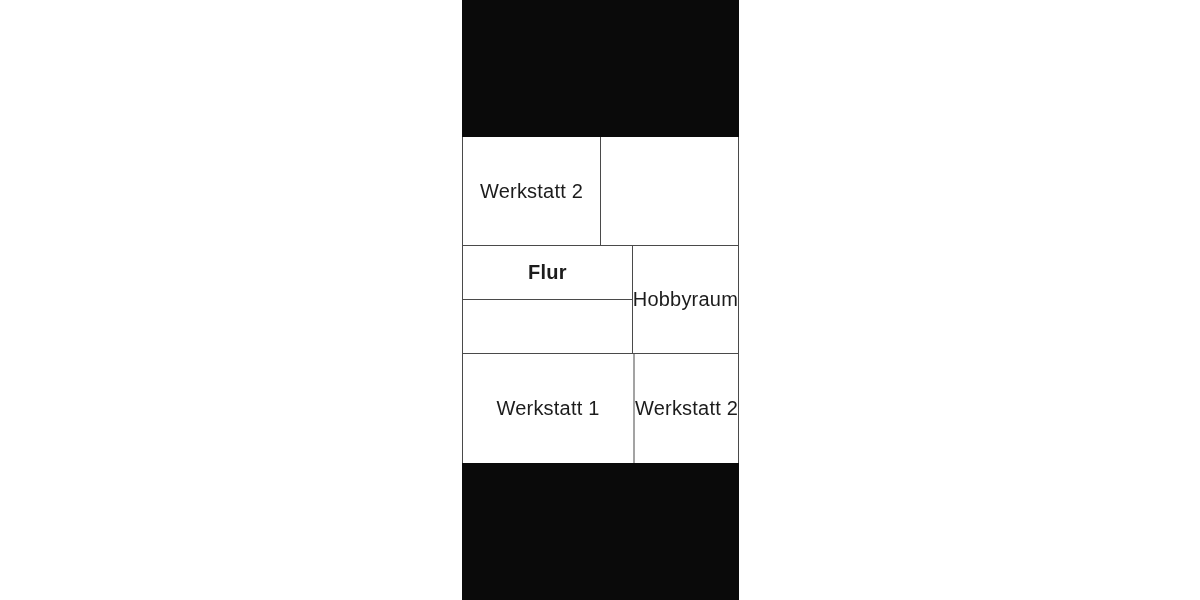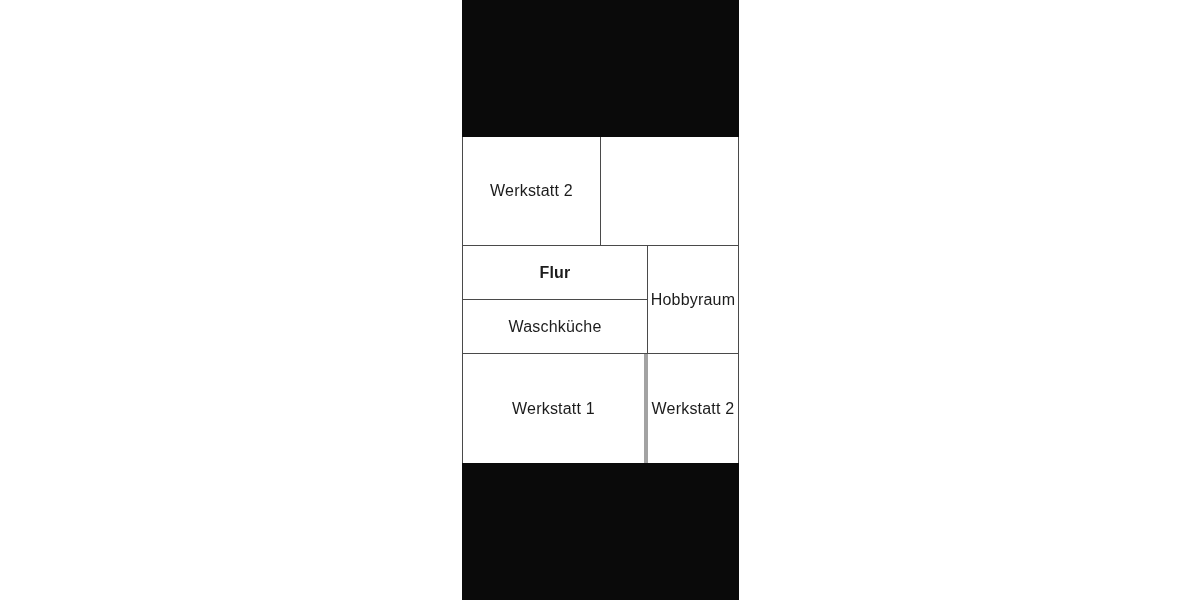--- a/index.html
+++ b/index.html
@@ -52,21 +52,21 @@
     flex: 1;
   }
   .cell {
     display: flex;
     align-items: center;
     justify-content: center;
     box-sizing: border-box;
     background: #ffffff;
   }
   .room-label {
-    font-size: 16px;
+    font-size: 20px;
     color: #1c1c1c;
     letter-spacing: 0.2px;
     white-space: nowrap;
   }
   
   .r1-left {
     width: 138px;
     border-right: 1px solid #4a4a4a;
   }
   .r1-right { flex: 1; }
@@ -80,21 +80,21 @@
   }
   .flur-cell {
     height: 54px;
     border-bottom: 1px solid #4a4a4a;
     font-weight: bold;
   }
   .wasch-cell { flex: 1; }
   .hobby-cell { flex: 1; }
   .r3-left {
     width: 185px;
-    border-right: 4px solid #a3a3a3;
+    border-right: 2px solid #a3a3a3;
   }
   .r3-right { flex: 1; }
 </style>
 </head>
 <body>
 
 <div class="strip">
 
   <div class="block"></div>
 
@@ -104,23 +104,20 @@
       <div class="cell r1-left">
         <span class="room-label">Werkstatt 2</span>
       </div>
     </div>
 
     <div class="row row-2">
       <div class="col-left">
         <div class="cell flur-cell">
           <span class="room-label">Flur</span>
         </div>
-        <div class="cell wasch-cell">
-          <span class="room-label">Waschküche</span>
-        </div>
       </div>
       <div class="cell hobby-cell">
         <span class="room-label">Hobbyraum</span>
       </div>
     </div>
 
     <div class="row row-3">
       <div class="cell r3-left">
         <span class="room-label">Werkstatt 1</span>
       </div>

